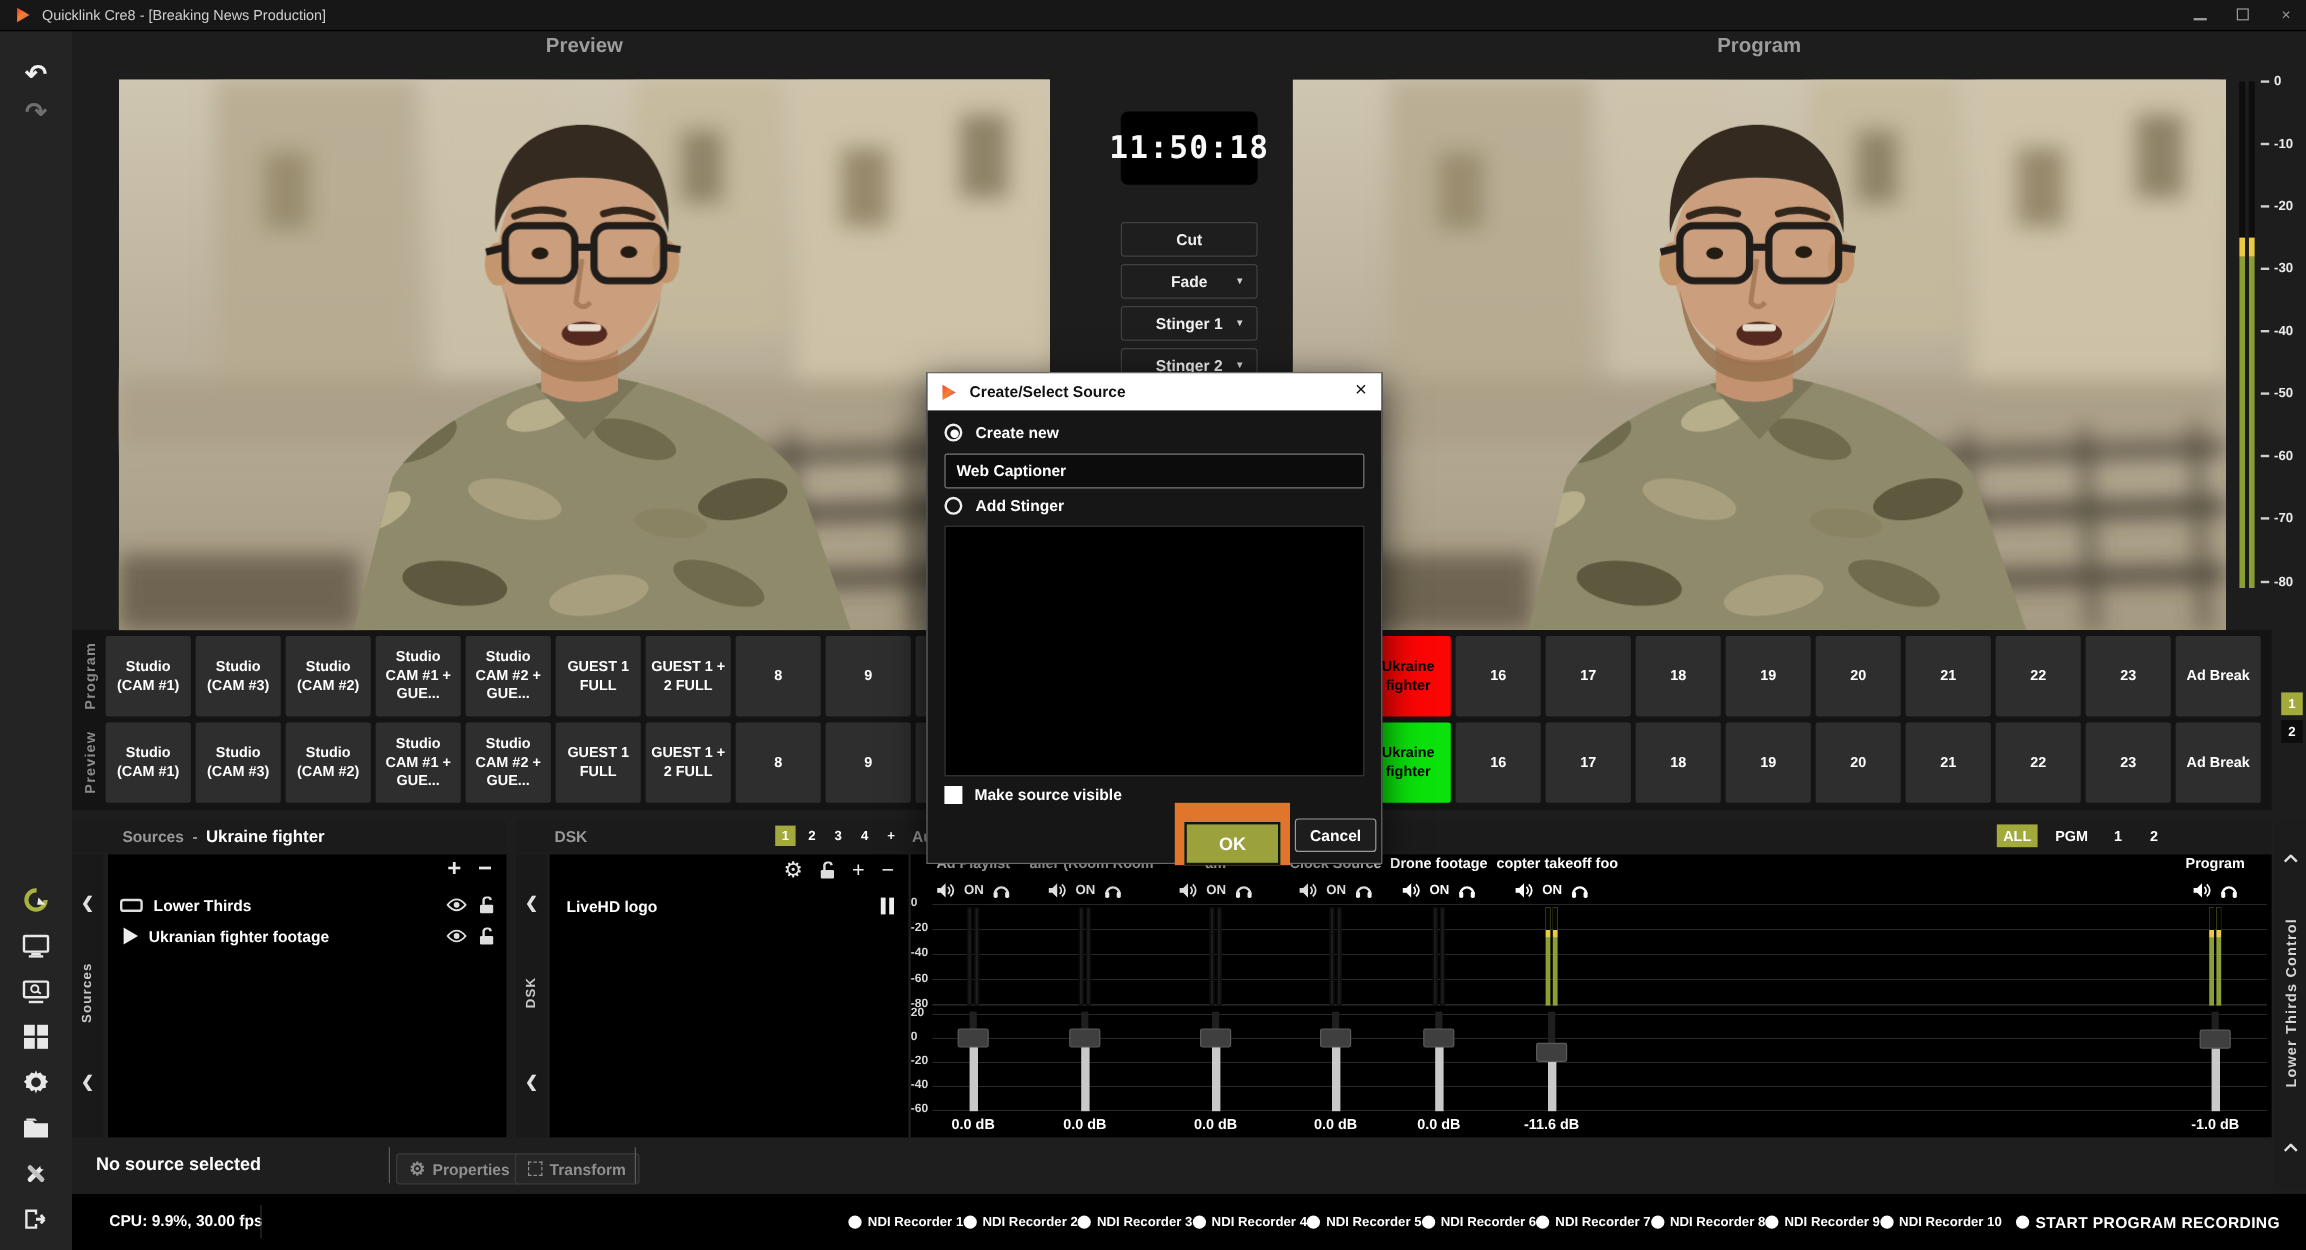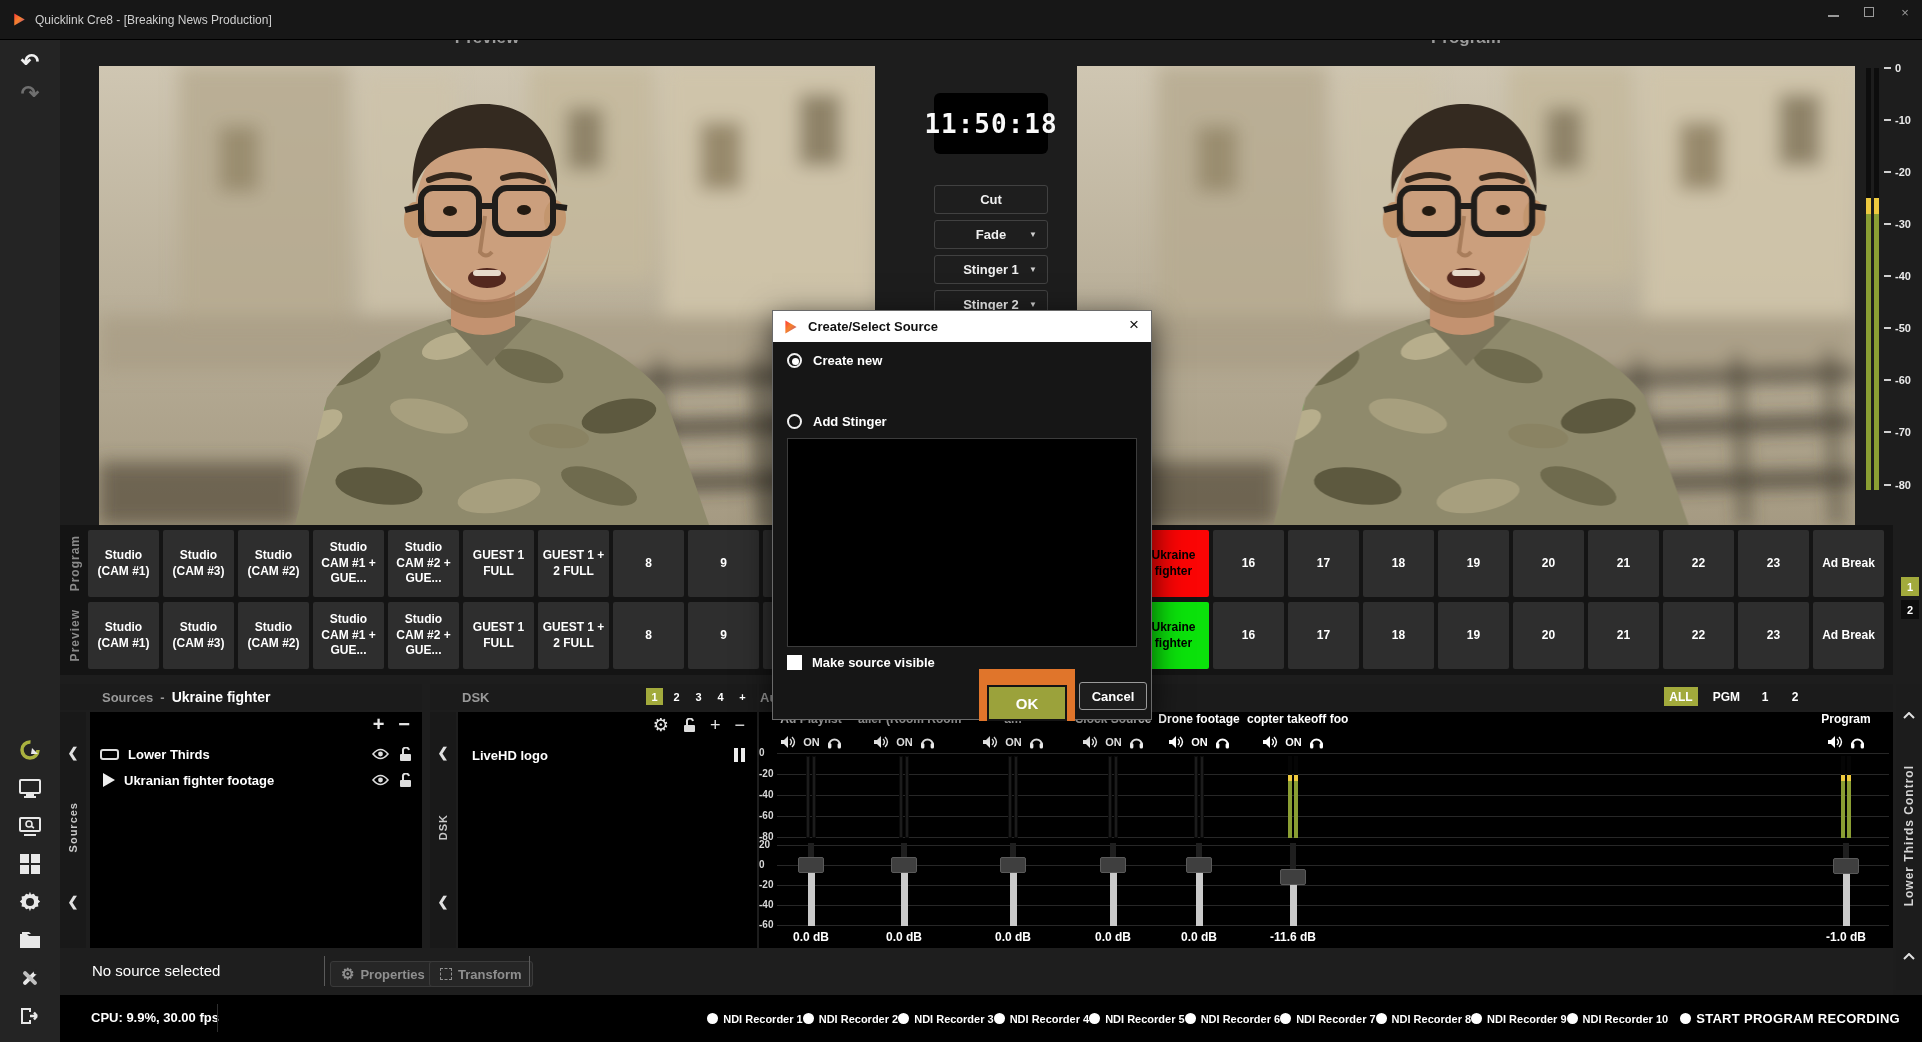--- a/index.html
+++ b/index.html
@@ -3,21 +3,21 @@
 <meta charset="utf-8">
 <style>
   * { margin:0; padding:0; box-sizing:border-box; }
   html,body { background:#000; }
   #app {
     position:relative; width:1922px; height:1042px; overflow:hidden;
     background:#1d1d1d; font-family:"Liberation Sans", sans-serif;
     -webkit-font-smoothing:antialiased;
   }
   
-  .titlebar { position:absolute; left:0; top:0; width:1922px; height:40px; background:#171717; display:flex; align-items:center; border-bottom:1px solid #000; z-index:60;}
+  .titlebar { position:absolute; left:0; top:0; width:1922px; height:26px; background:#171717; display:flex; align-items:center; border-bottom:1px solid #000; z-index:60;}
   .titlebar .logo { width:15px; height:15px; margin:0 8px 0 12px; }
   .titlebar .ttext { color:#cfcfcf; font-size:12px; }
   .winctl { position:absolute; right:10px; top:0; height:24px; display:flex; align-items:center; gap:22px; }
   .winctl .wc { color:#9a9a9a; font-size:13px; width:14px; text-align:center; cursor:default; }
   .wc-min { display:inline-block; width:11px; height:2px; background:#9a9a9a; }
   .wc-max { display:inline-block; width:10px; height:10px; border:1px solid #9a9a9a; }
   
   .sidebar { position:absolute; left:0; top:24px; width:60px; height:1018px; background:#242424; z-index:55; }
   .sbicon { position:absolute; left:0; width:60px; height:28px; display:flex; align-items:center; justify-content:center; color:#e8e8e8; }
   .sbicon svg { display:block; }
@@ -112,21 +112,21 @@
   .fader .hnd { position:absolute; left:0; width:26px; height:16px; background:#3f3f3f; border:1px solid #5a5a5a; border-radius:2px; cursor:grab; }
   .dbl { position:absolute; top:218px; width:92px; text-align:center; color:#fff; font-size:12px; font-weight:bold; }
   .pmeter { position:absolute; top:44px; left:41px; width:10px; height:82px; }
   .pmeter i { position:absolute; top:0; width:4px; height:82px; }
   .pmeter i:first-child { left:0; } .pmeter i:last-child { left:6px; }
   
   .ltcstrip { position:absolute; left:1896px; top:684px; width:26px; height:306px; background:#1c1c1c; display:flex; flex-direction:column; align-items:center; justify-content:space-between; padding:28px 0 30px 0; }
   .ltcstrip .vtext { color:#d5d5d5; font-size:12px; }
   
   .selbar { position:absolute; left:60px; top:948px; width:1833px; height:47px; background:#1e1e1e; }
-  .nosource { position:absolute; left:20px; top:14px; color:#fff; font-size:15px; font-weight:normal;margin-left:12px; }
+  .nosource { position:absolute; left:20px; top:14px; color:#fff; font-size:15px; font-weight:bold; }
   .vsep { position:absolute; top:8px; width:1px; height:30px; background:#5a5a5a; }
   .toolbtn { position:absolute; top:13px; height:26px; background:#262626; border:1px solid #3a3a3a; border-radius:3px;
              color:#8f8f8f; font-size:13px; font-weight:bold; display:flex; align-items:center; gap:6px; padding:0 10px; cursor:pointer; }
   .tf-glyph { width:12px; height:12px; border:1px dashed #8f8f8f; }
   .statusbar { position:absolute; left:60px; top:995px; width:1862px; height:47px; background:#000; }
   .cpu { position:absolute; left:11px; top:15px; color:#fff; font-size:13px; font-weight:bold;margin-left:20px; }
   .statsep { position:absolute; left:157px; top:9px; width:1px; height:28px; background:#2e2e2e; }
   .recorders { position:absolute; right:22px; top:0; height:47px; display:flex; align-items:center; gap:12px; }
   .rec { display:flex; align-items:center; gap:5px; cursor:pointer; }
   .rec .dot { width:11px; height:11px; border-radius:50%; background:#fff; }
@@ -855,20 +855,21 @@
           <polygon points="3,2 17,10 3,18" fill="url(#lg-logo)"></polygon>
         </svg>
       <span class="dtt">Create/Select Source</span>
       <span class="dclose">×</span>
     </div>
     <div class="dbody">
       <div class="radiorow" style="top:11px">
         <span class="radio checked"></span>
         <span>Create new</span>
       </div>
+      <input class="dinput" value="Web Captioner" style="">
       <div class="radiorow" style="top:72px">
         <span class="radio"></span>
         <span>Add Stinger</span>
       </div>
       <div class="dlist"></div>
       <div class="checkrow">
         <span class="checkbox">✓</span>
         <span>Make source visible</span>
       </div>
       <div class="okwrap">

